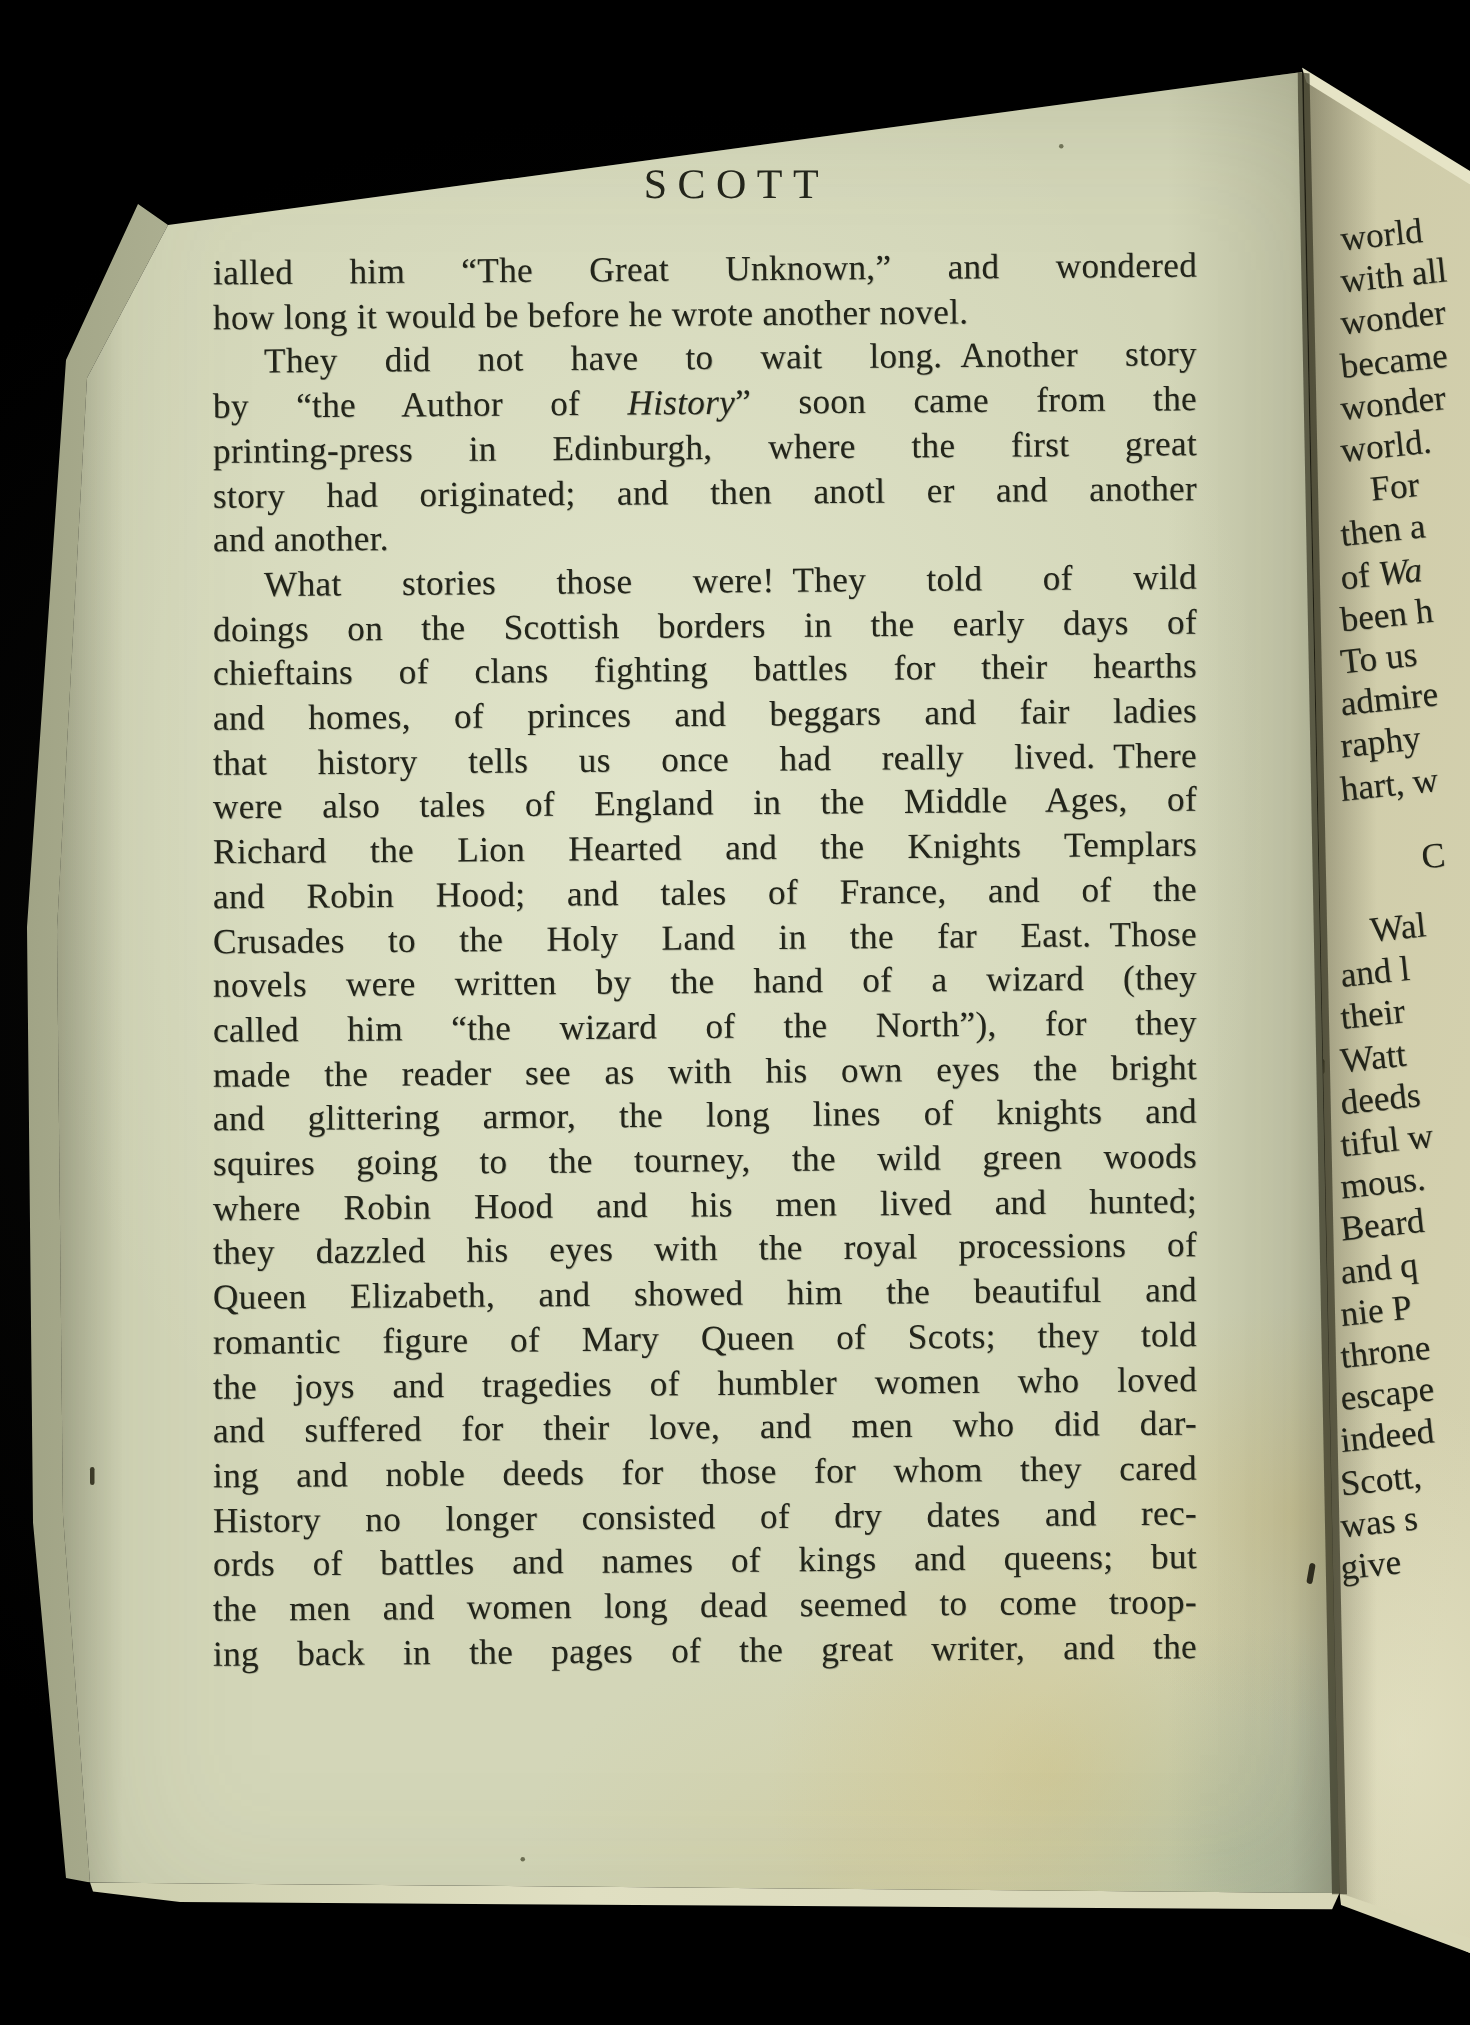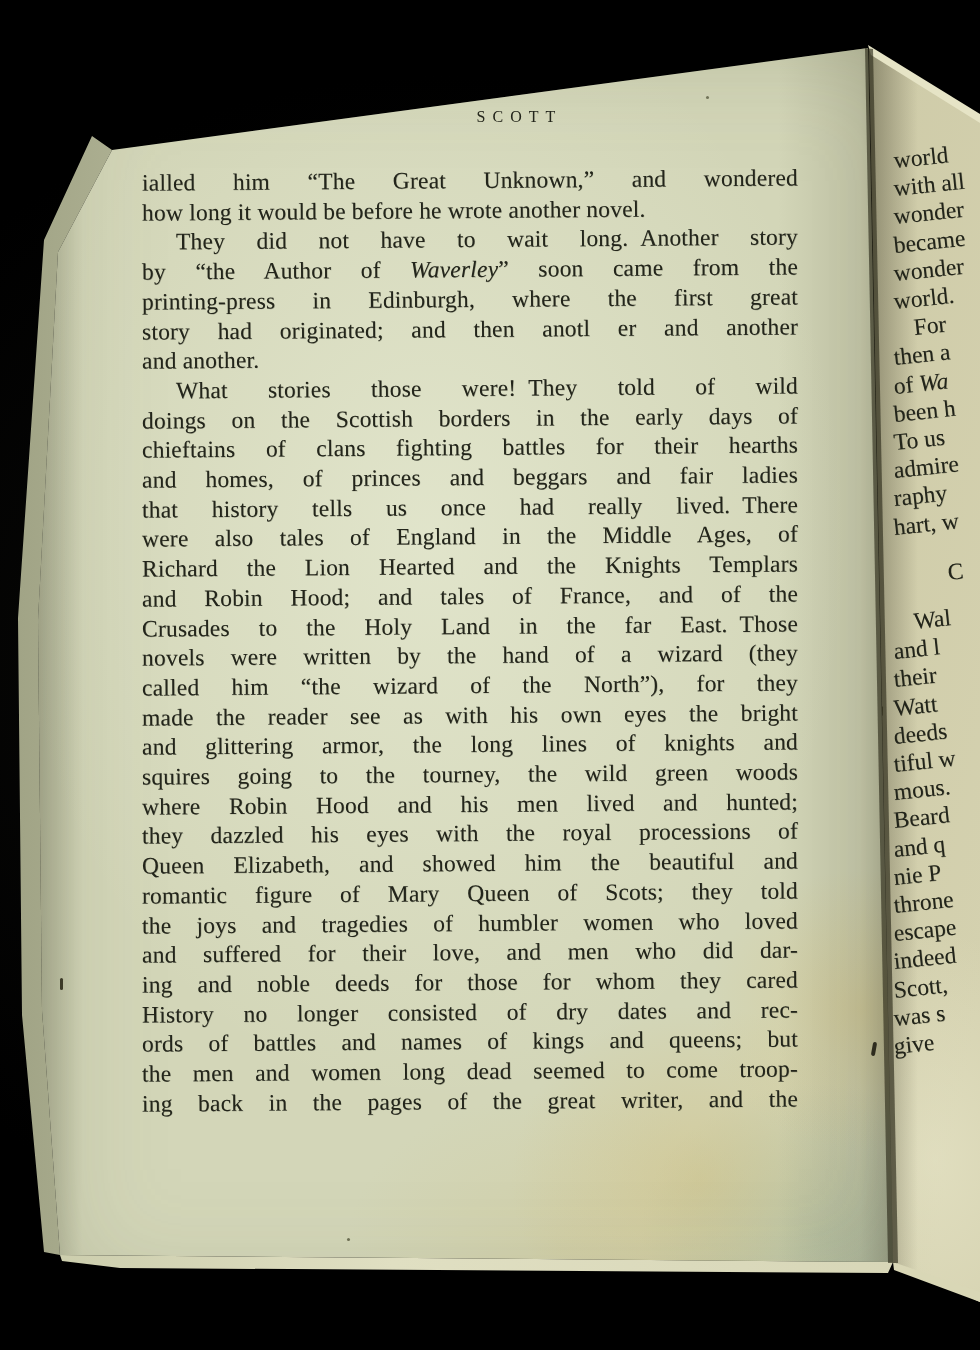--- a/index.html
+++ b/index.html
@@ -42,21 +42,21 @@
     background:linear-gradient(to right,rgba(80,78,52,0),rgba(80,78,52,0.16) 70%,rgba(58,56,36,0.34));
   }
   .edge-shade-left{
     position:absolute;left:36px;top:140px;width:46px;height:1120px;
     background:linear-gradient(to right,rgba(70,72,50,0.30),rgba(70,72,50,0));
   }
 
   
   .header{position:absolute;left:158px;top:108px;width:656px;height:40px;color:#23251b;}
   .pagenum{position:absolute;left:-5px;top:5px;font-size:24px;}
-  .running{position:absolute;left:50%;transform:translateX(-46%);font-size:16px;letter-spacing:7px;margin-left:30px;}
+  .running{position:absolute;left:50%;transform:translateX(-46%);font-size:28px;letter-spacing:7px;}
   .body{position:absolute;left:142px;top:166px;width:656px;color:#23251b;}
   .line{
     font-size:23.5px;line-height:29.7px;letter-spacing:0.2px;
     text-align:justify;text-align-last:justify;
     transform:rotate(-0.45deg);
     text-shadow:0.4px 0.4px 0.5px rgba(35,37,27,0.35);
   }
   .line.pend{text-align-last:left;}
   .line.indent{text-indent:34px;}
 
@@ -121,21 +121,21 @@
     <div class="header">
       <span class="pagenum">8</span>
       <span class="running">SCOTT</span>
     </div>
 
     <div class="body">
 
     <div class="line">ialled him “The Great Unknown,” and wondered</div>
         <div class="line pend">how long it would be before he wrote another novel.</div>
         <div class="line indent">They did not have to wait long. Another story</div>
-        <div class="line">by “the Author of <i>Waverley</i>” soon came from the</div>
+        <div class="line">by “the Author of <i>History</i>” soon came from the</div>
         <div class="line">printing-press in Edinburgh, where the first great</div>
         <div class="line">story had originated; and then anotl er and another</div>
         <div class="line pend">and another.</div>
         <div class="line indent">What stories those were! They told of wild</div>
         <div class="line">doings on the Scottish borders in the early days of</div>
         <div class="line">chieftains of clans fighting battles for their hearths</div>
         <div class="line">and homes, of princes and beggars and fair ladies</div>
         <div class="line">that history tells us once had really lived. There</div>
         <div class="line">were also tales of England in the Middle Ages, of</div>
         <div class="line">Richard the Lion Hearted and the Knights Templars</div>

